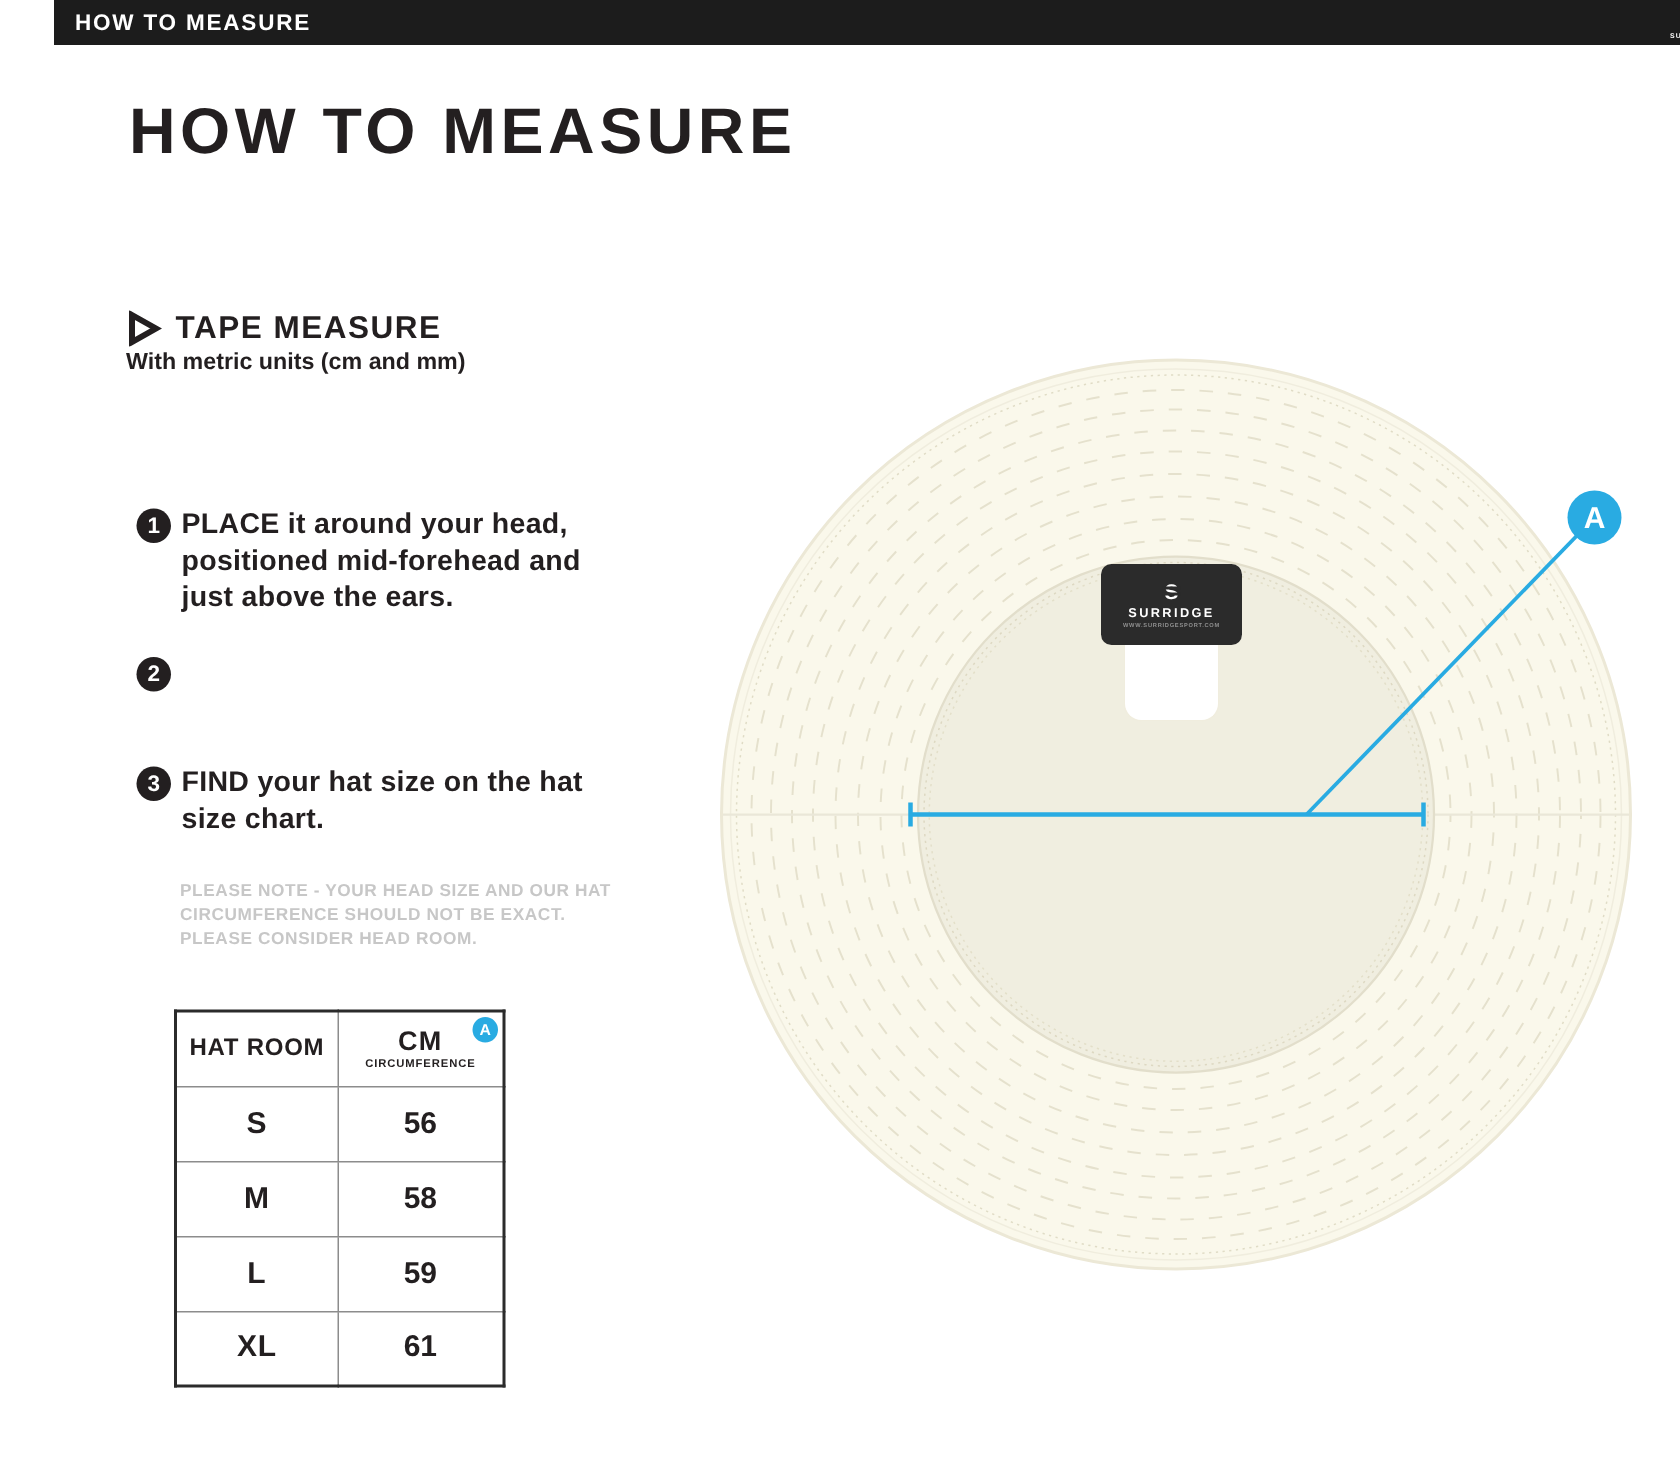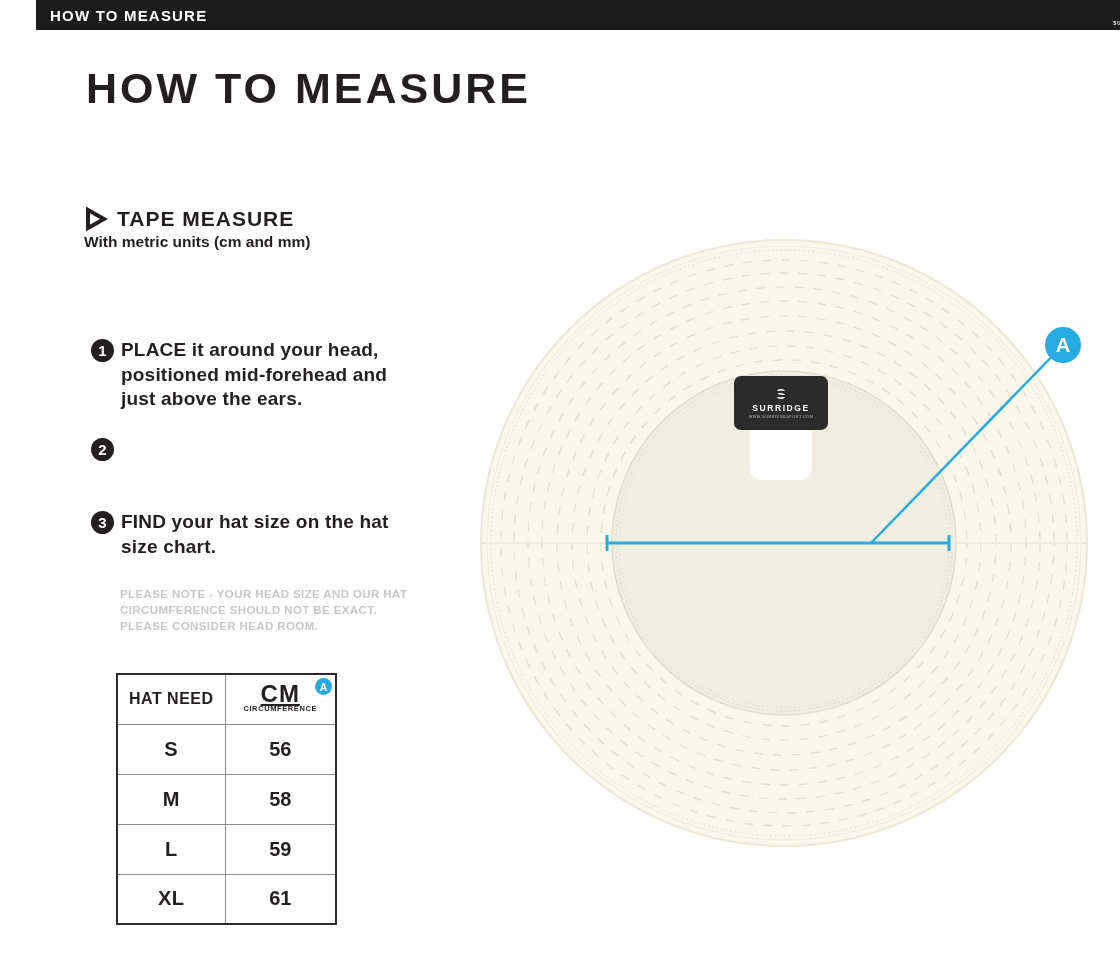--- a/index.html
+++ b/index.html
@@ -39,21 +39,21 @@
 
   .note { position:absolute; left:84px; top:586px; width:330px; font-size:11.5px; font-weight:700;
           color:#c7c7c7; line-height:16px; letter-spacing:0.4px; white-space:pre-line; }
 
   
   .size-table { position:absolute; left:80px; top:673px; width:221px; border:2px solid #2b2b2b; border-collapse:collapse; background:#fff; }
   .size-table td, .size-table th { border:1px solid #8c8c8c; text-align:center; vertical-align:middle; height:50px; }
   .size-table .c1 { width:108px; } .size-table .c2 { width:111px; }
   .th-hat { font-size:16px; font-weight:800; letter-spacing:0.5px; }
   .th-cm { position:relative; }
-  .th-cm .cm { font-size:24px; font-weight:800; letter-spacing:1px; line-height:18px; display:block;text-decoration:underline; }
+  .th-cm .cm { font-size:18px; font-weight:800; letter-spacing:1px; line-height:18px; display:block; }
   .th-cm .circ { font-size:7.5px; font-weight:800; letter-spacing:0.6px; display:block; margin-top:1px; }
   .a-badge-small { position:absolute; top:3px; right:3px; width:17px; height:17px; border-radius:50%;
                    background:#29abe2; color:#fff; font-size:10.5px; font-weight:800;
                    display:flex; align-items:center; justify-content:center; }
   .cell-size { font-size:20px; font-weight:800; letter-spacing:0.5px; }
   .cell-cm { font-size:20px; font-weight:800; }
 
   
   .diagram { position:absolute; left:430px; top:232px; width:628px; height:625px; }
   .diagram svg { position:absolute; left:0; top:0; }
@@ -106,21 +106,21 @@
 size chart.</div>
   </div>
 
   <div class="note">PLEASE NOTE - YOUR HEAD SIZE AND OUR HAT
 CIRCUMFERENCE SHOULD NOT BE EXACT.
 PLEASE CONSIDER HEAD ROOM.</div>
 
   <table class="size-table">
     <tbody>
         <tr>
-      <th class="c1 th-hat">HAT NEED</th>
+      <th class="c1 th-hat">HAT ROOM</th>
       <th class="c2 th-cm">
         <span class="a-badge-small">A</span>
         <span class="cm">CM</span>
         <span class="circ">CIRCUMFERENCE</span>
       </th>
     </tr>
     <tr>
       <td class="cell-size">S</td>
       <td class="cell-cm">56</td>
     </tr>

